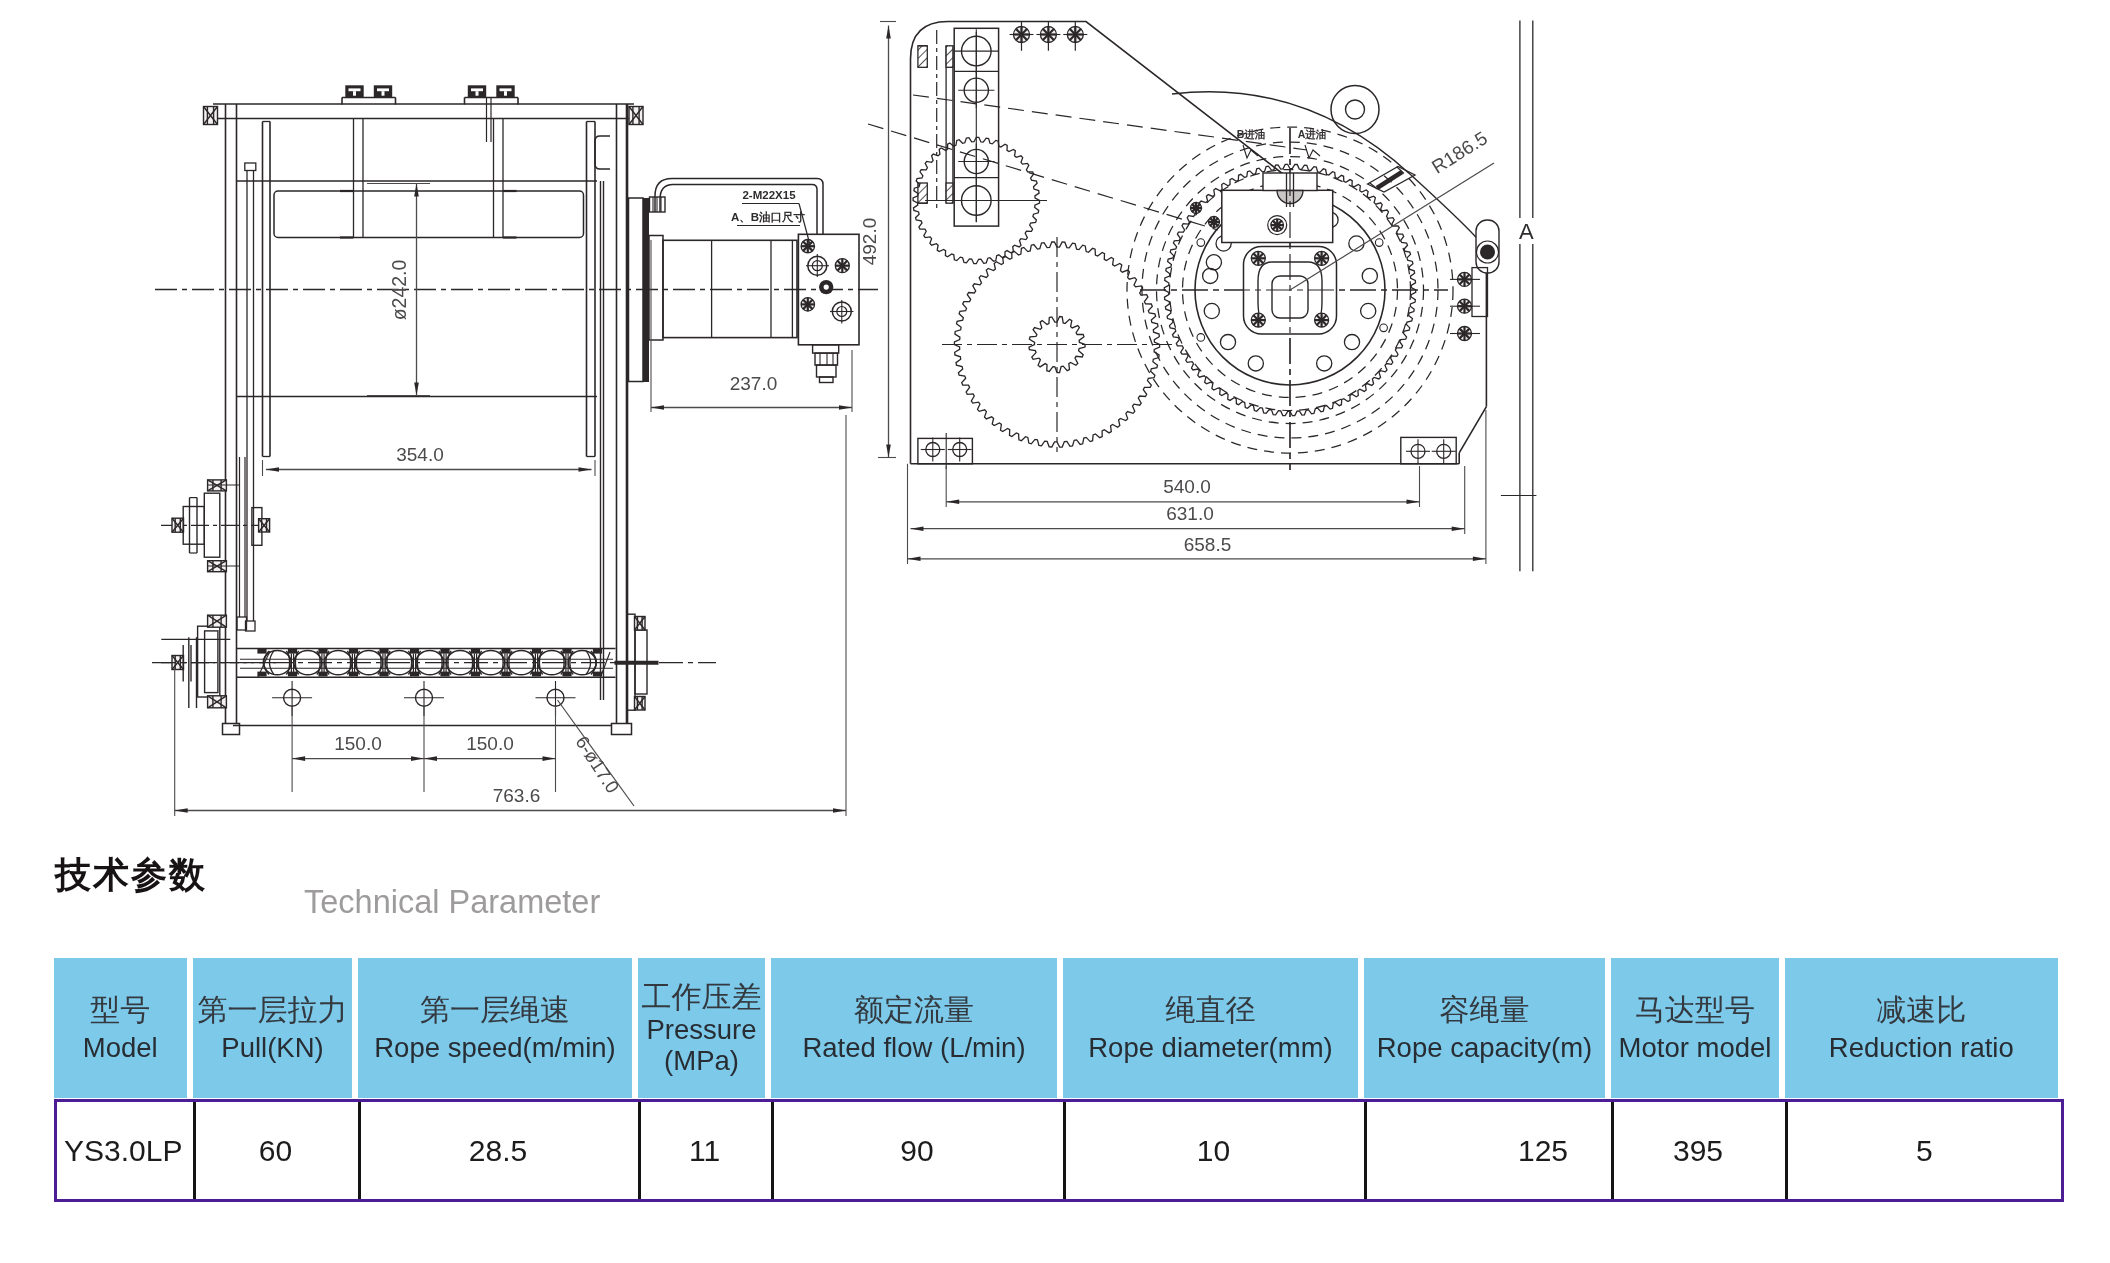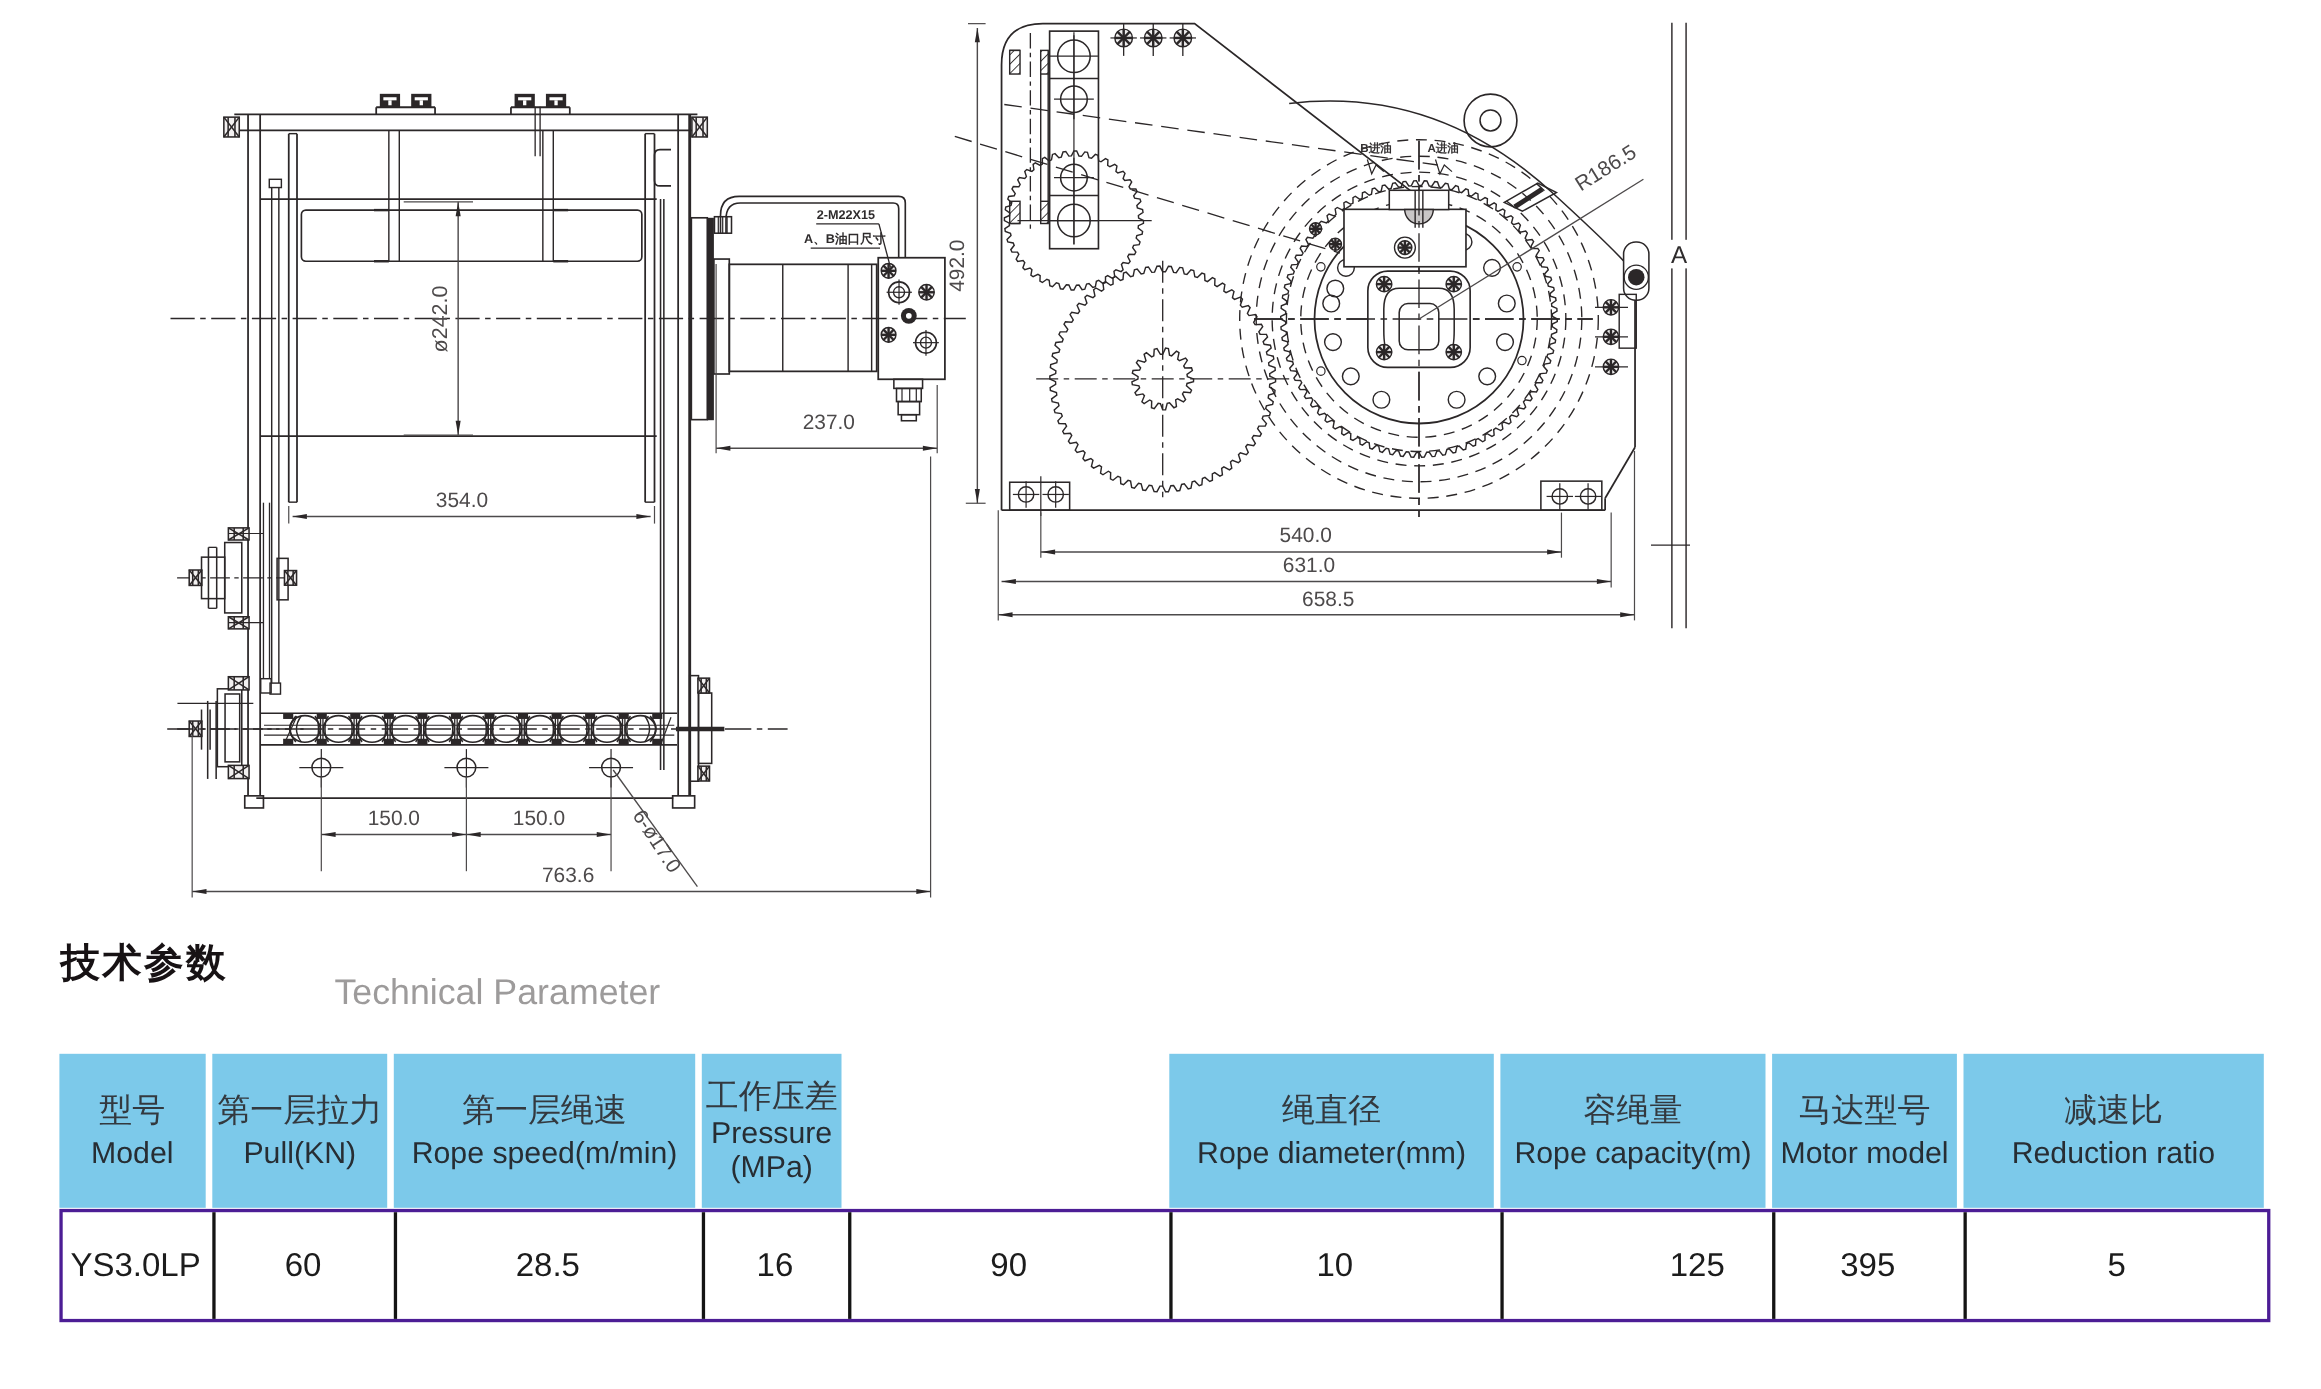--- a/index.html
+++ b/index.html
@@ -640,20 +640,24 @@
       </div>
 <div class="hcell" style="left:358px;width:274px">
         <div class="zh" style="line-height:40px">第一层绳速</div>
         <div class="en" style="line-height:36px">Rope speed(m/min)</div>
       </div>
 <div class="hcell" style="left:638px;width:127px">
         <div class="zh" style="line-height:34px">工作压差</div>
         <div class="en" style="line-height:31px">Pressure</div>
         <div class="en" style="line-height:31px">(MPa)</div>
       </div>
+<div class="hcell" style="left:771px;width:286px">
+        <div class="zh" style="line-height:40px">额定流量</div>
+        <div class="en" style="line-height:36px">Rated flow (L/min)</div>
+      </div>
 <div class="hcell" style="left:1063px;width:295px">
         <div class="zh" style="line-height:40px">绳直径</div>
         <div class="en" style="line-height:36px">Rope diameter(mm)</div>
       </div>
 <div class="hcell" style="left:1364px;width:241px">
         <div class="zh" style="line-height:40px">容绳量</div>
         <div class="en" style="line-height:36px">Rope capacity(m)</div>
       </div>
 <div class="hcell" style="left:1785px;width:272.5px">
         <div class="zh" style="line-height:40px">减速比</div>
@@ -670,20 +674,20 @@
 <div class="dsep" style="left:301.5px"></div>
 <div class="dsep" style="left:581.5px"></div>
 <div class="dsep" style="left:714.5px"></div>
 <div class="dsep" style="left:1006.5px"></div>
 <div class="dsep" style="left:1307.5px"></div>
 <div class="dsep" style="left:1554.5px"></div>
 <div class="dsep" style="left:1728.5px"></div>
 <div class="dcell" style="left:0.0px;width:133.5px">YS3.0LP</div>
 <div class="dcell" style="left:139.5px;width:159px">60</div>
 <div class="dcell" style="left:304.5px;width:274px">28.5</div>
-<div class="dcell" style="left:584.5px;width:127px">16</div>
+<div class="dcell" style="left:584.5px;width:127px">11</div>
 <div class="dcell" style="left:717.5px;width:286px">90</div>
 <div class="dcell" style="left:1009.5px;width:295px">10</div>
 <div class="dcell" style="left:1366px;width:241px">125</div>
 <div class="dcell" style="left:1557.5px;width:168px">395</div>
 <div class="dcell" style="left:1731.5px;width:272.5px">5</div>
 </div>
 </div>
 
 </body></html>

